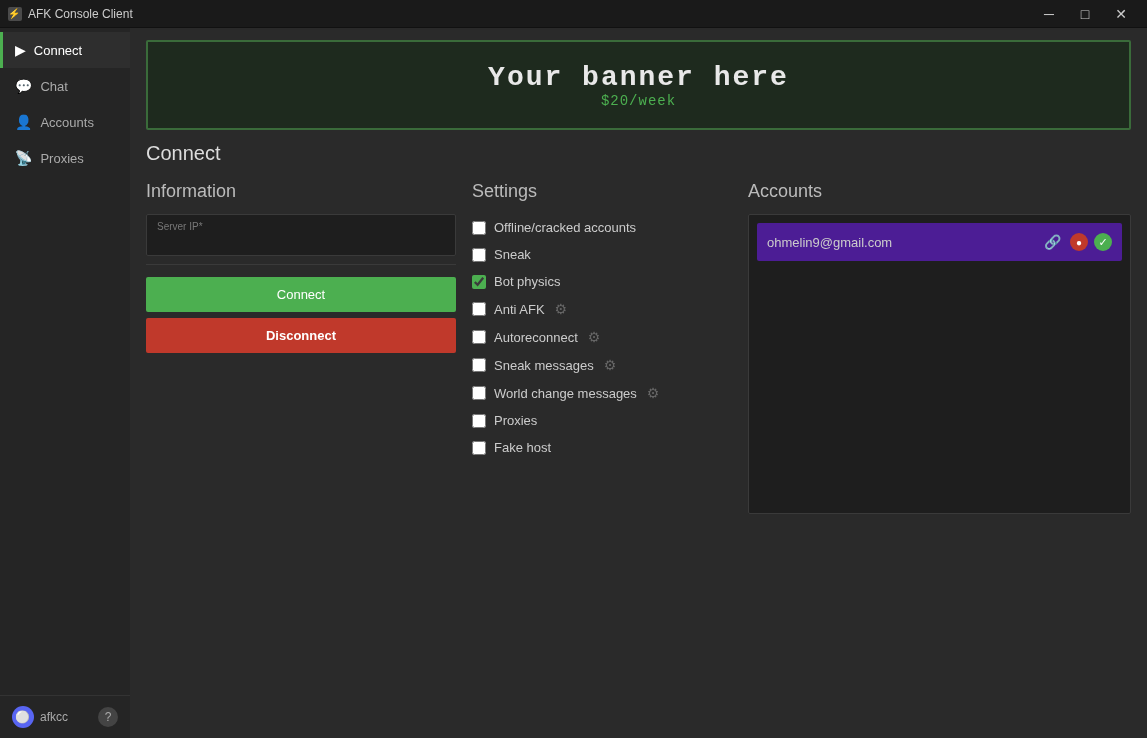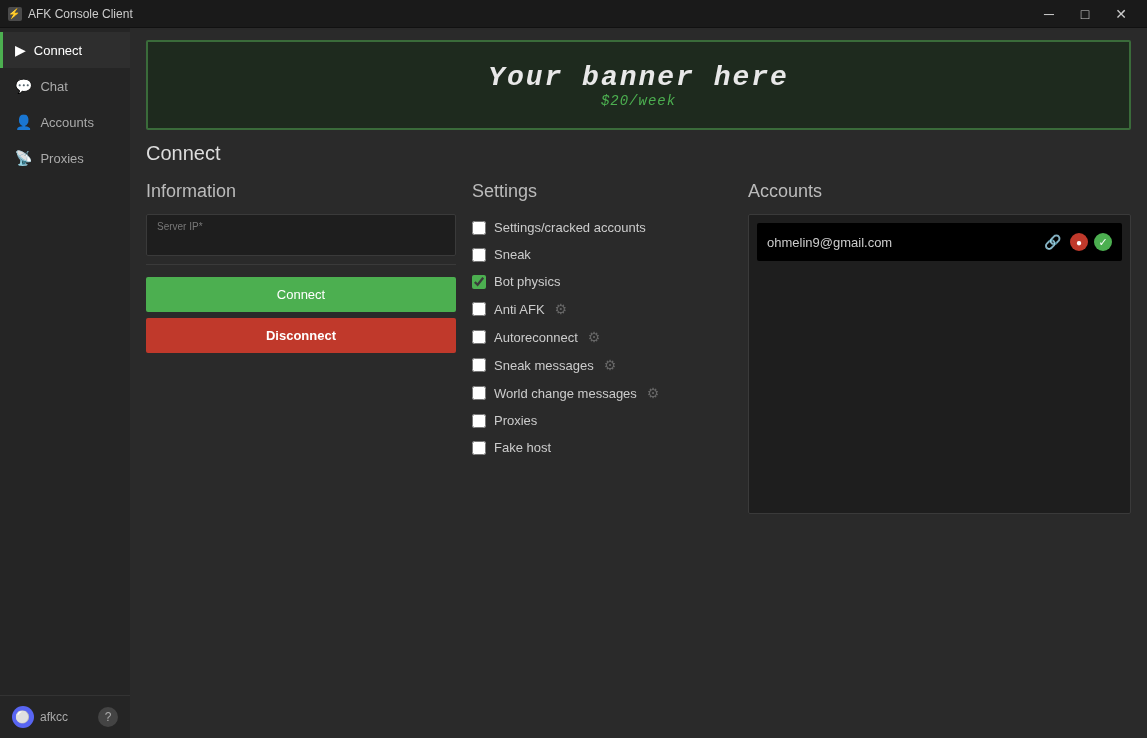--- a/index.html
+++ b/index.html
@@ -147,21 +147,20 @@
     .banner {
       margin: 12px 16px;
       border: 2px solid #3a6b3a;
       background: #1e2a1e;
       height: 90px;
       display: flex;
       flex-direction: column;
       align-items: center;
       justify-content: center;
       border-radius: 2px;
-      font-style: italic;
     }
     .banner-title {
       font-family: 'Courier New', monospace;
       font-size: 28px;
       color: #e8e8e8;
       letter-spacing: 2px;
       font-weight: bold;
     }
     .banner-subtitle {
       font-family: 'Courier New', monospace;
@@ -280,21 +279,21 @@
       border: 1px solid #3a3a3a;
       border-radius: 2px;
       min-height: 300px;
       padding: 8px;
     }
     .account-item {
       display: flex;
       align-items: center;
       justify-content: space-between;
       padding: 8px 10px;
-      background: #000000;
+      background: #4c1d95;
       border-radius: 2px;
       margin-bottom: 4px;
     }
     .account-email {
       font-size: 13px;
       color: #ccc;
       flex: 1;
     }
     .account-actions {
       display: flex;
@@ -407,21 +406,21 @@
             <button class="btn-disconnect">Disconnect</button>
           </div>
         </div>
 
         <div class="settings-panel">
           <div class="panel-title">Settings</div>
 
           <div id="settings-options">
               <div class="checkbox-item">
                 <input type="checkbox" style="">
-                <span>Settings/cracked accounts</span>
+                <span>Offline/cracked accounts</span>
               </div>
               <div class="checkbox-item">
                 <input type="checkbox" style="">
                 <span>Sneak</span>
               </div>
               <div class="checkbox-item">
                 <input type="checkbox" checked="" style="">
                 <span>Bot physics</span>
               </div>
               <div class="checkbox-item">

